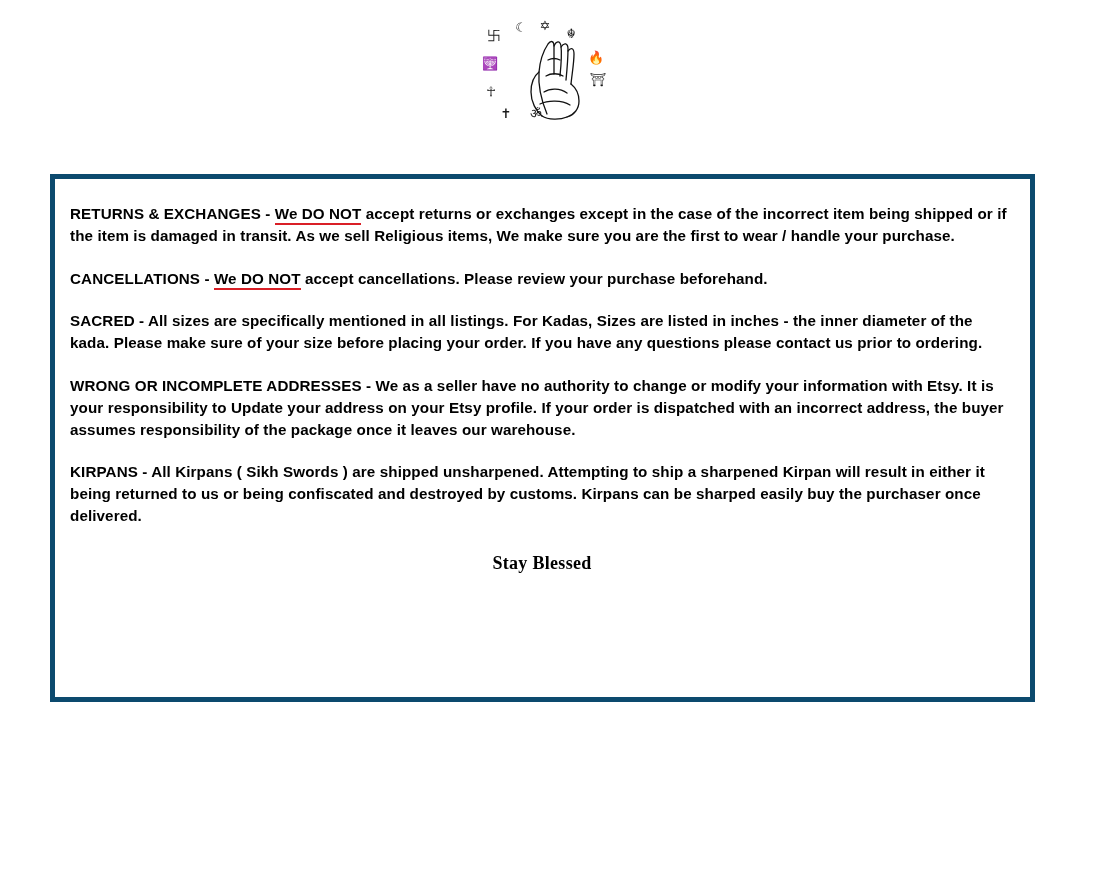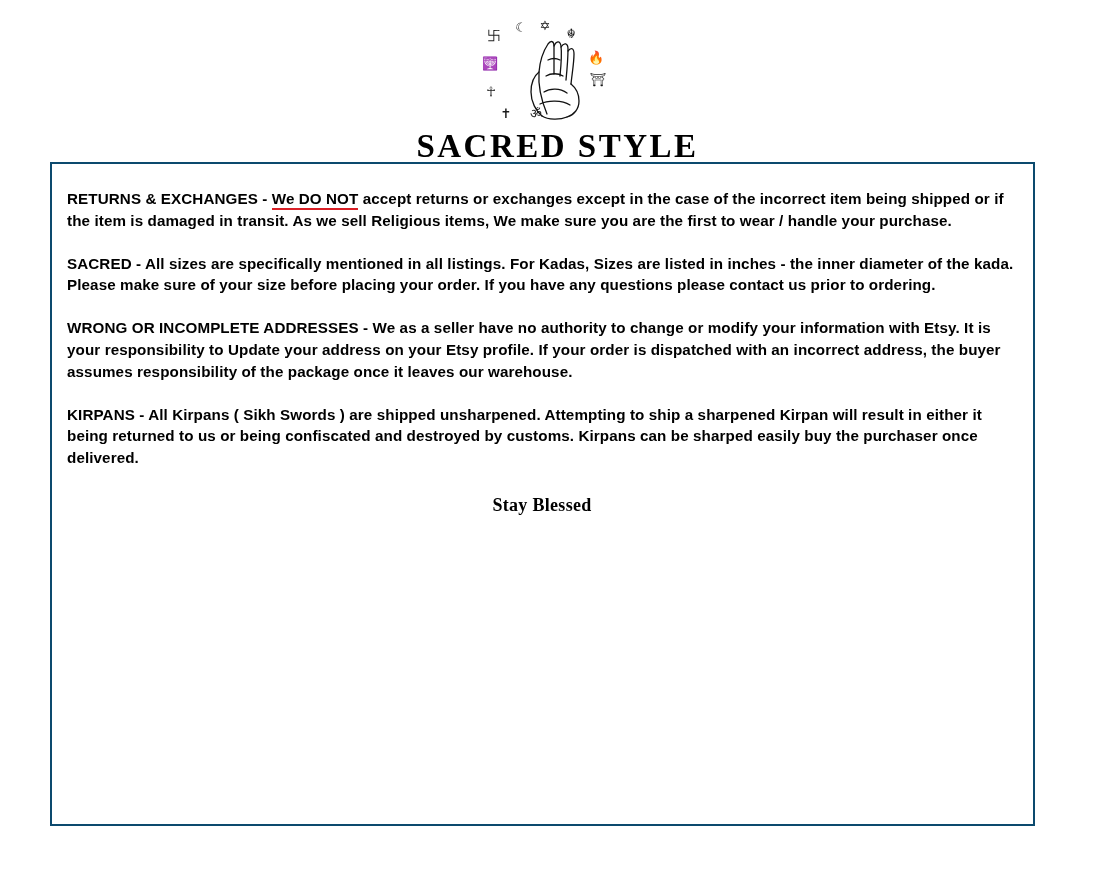--- a/index.html
+++ b/index.html
@@ -44,24 +44,24 @@
     font-weight: bold;
     letter-spacing: 2.5px;
     margin-top: 2px;
     color: #000000;
   }
 
   
   .policy-box {
     position: absolute;
     left: 50px;
-    top: 162px;
+    top: 174px;
     width: 985px;
-    height: 664px;
-    border: 2px solid #0c4a6e;
+    height: 528px;
+    border: 5px solid #0c4a6e;
     box-sizing: border-box;
     background: #ffffff;
   }
   .policy-inner {
     padding: 24px 16px 10px 15px;
   }
   .para {
     font-size: 15.2px;
     font-weight: bold;
     line-height: 21.8px;
@@ -121,30 +121,32 @@
           <path d="M103 70 C 108 74, 111 80, 111 87 C 111 95, 106 101, 99 103"></path>
           <path d="M74 102 C 80 106, 92 106, 99 103"></path>
           <path d="M80 46 C 84 44, 88 44, 92 46"></path>
           <path d="M78 62 C 83 59, 90 59, 95 62"></path>
           <path d="M76 78 C 82 74, 92 74, 99 79"></path>
           <path d="M72 90 C 80 86, 94 86, 102 91"></path>
         </g>
       </svg>
     </div>
 
-    <div class="brand-name">SACRED STYLE</div>
   </div>
 
   <div class="policy-box">
     <div class="policy-inner">
 
       <p class="para">
         <span class="label">RETURNS &amp; EXCHANGES</span><span> - </span><span class="emph-underline">We DO NOT</span><span> accept returns or exchanges except in the case of the incorrect item being shipped or if the item is damaged in transit.  As we sell Religious items, We make sure you are the first to wear / handle your purchase.</span>
       </p>
 
+      <p class="para">
+        <span class="label">CANCELLATIONS</span><span> - </span><span class="emph-underline">We DO NOT</span><span> accept cancellations.  Please review your purchase beforehand.</span>
+      </p>
 
       <p class="para">
         <span class="label">SACRED</span><span> - </span><span>All sizes are specifically mentioned in all listings.  For Kadas, Sizes are listed in inches - the inner diameter of the kada.  Please make sure of your size before placing your order.  If you have any questions please contact us prior to ordering.</span>
       </p>
 
 
       <p class="para">
         <span class="label">WRONG OR INCOMPLETE ADDRESSES</span><span> - </span><span>We as a seller have no authority to change or modify your information with Etsy.  It is your responsibility to Update your address on your Etsy profile.  If your order is dispatched with an incorrect address, the buyer assumes responsibility of the package once it leaves our warehouse.</span>
       </p>
 

